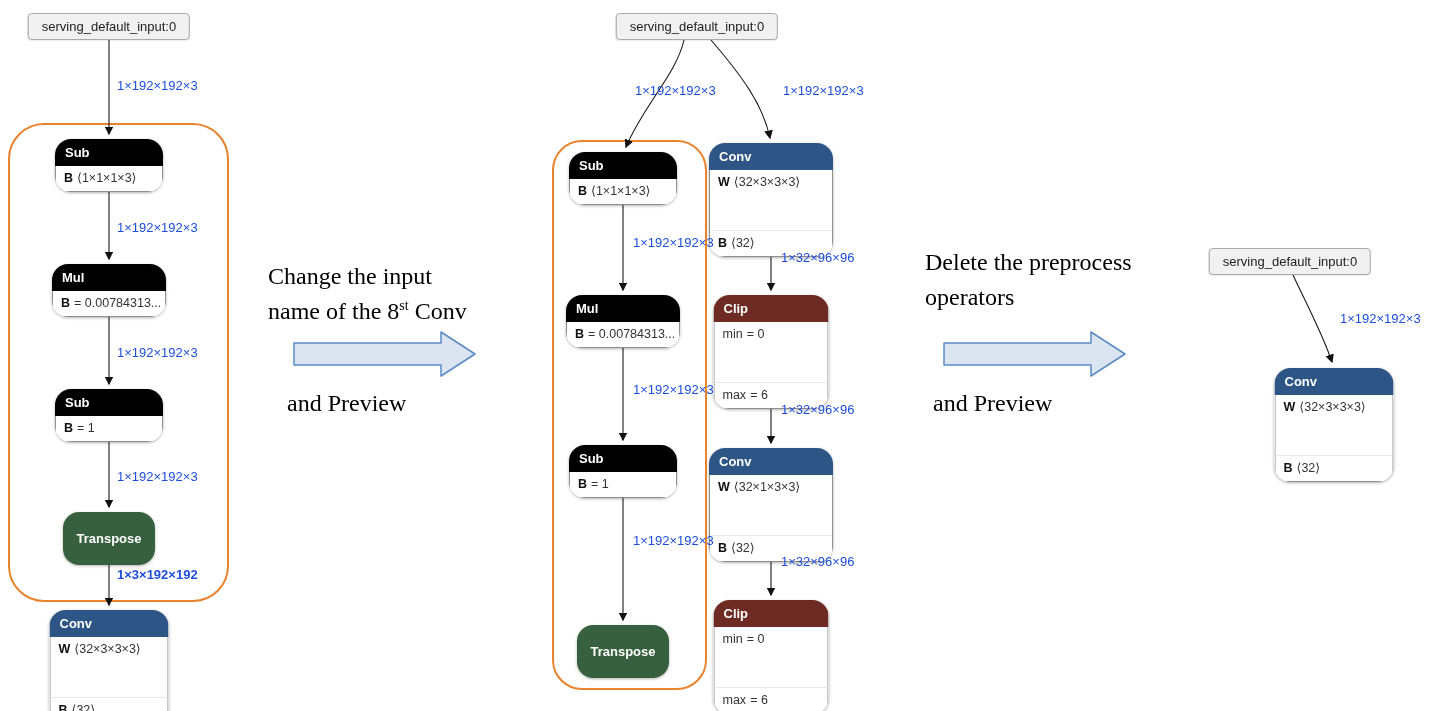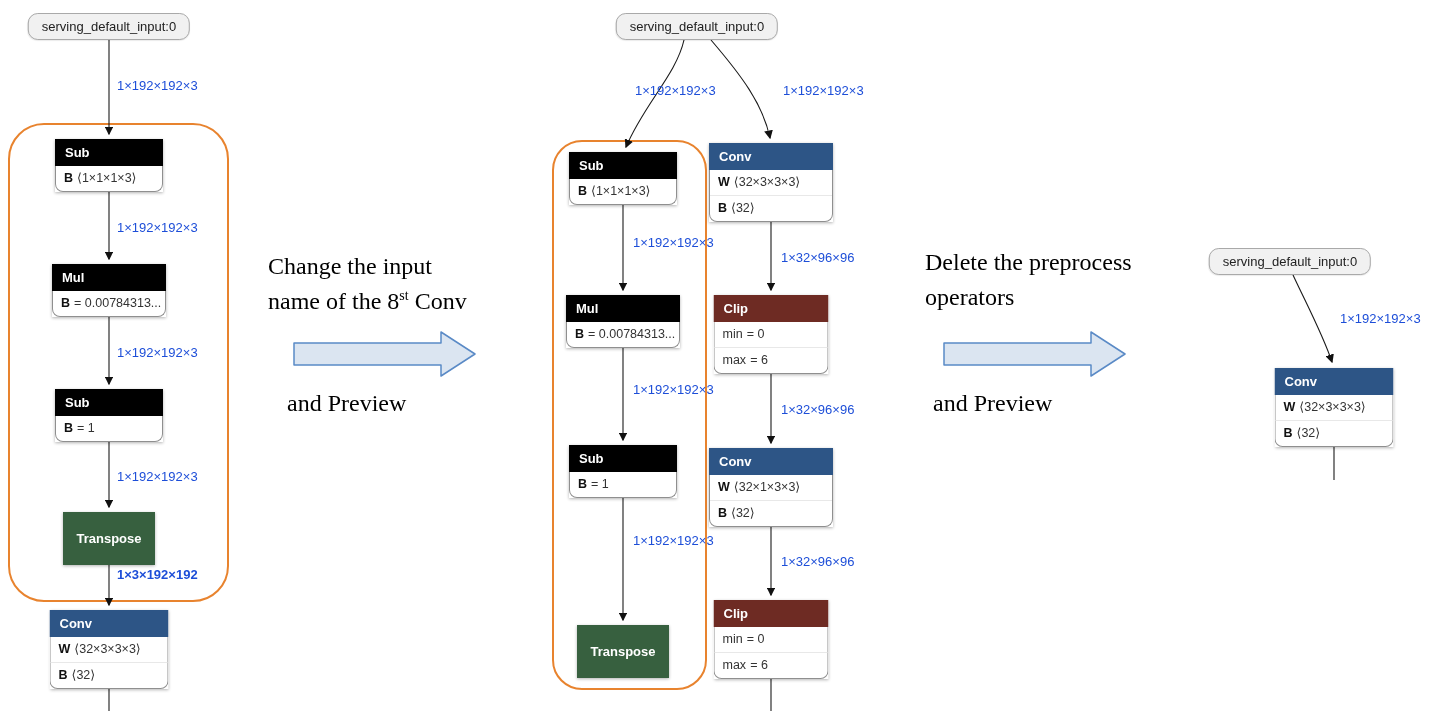--- a/index.html
+++ b/index.html
@@ -3,37 +3,37 @@
 <meta charset="utf-8">
 <style>
   * { margin:0; padding:0; box-sizing:border-box; }
   html,body { background:#fff; }
   body {
     width:1438px; height:711px; position:relative; overflow:hidden;
     font-family:"Liberation Sans", sans-serif;
   }
   .pill {
     position:absolute; transform:translateX(-50%);
-    background:#f1f1f1; border:1px solid #a9a9a9; border-radius:10px;
+    background:#f1f1f1; border:1px solid #a9a9a9; border-radius:4px;
     font-size:13px; color:#222; padding:5px 13px; white-space:nowrap; z-index:3;
     box-shadow:0 1px 1px rgba(0,0,0,0.08);
   }
   .node {
     position:absolute; transform:translateX(-50%);
-    border-radius:0; overflow:hidden; background:#fff;
+    border-radius:16px; overflow:hidden; background:#fff;
     box-shadow:0 1px 3px rgba(0,0,0,0.3); z-index:3;
   }
   .node-header {
     color:#fff; font-size:13px; font-weight:bold;
     padding:5px 10px; line-height:17px;
   }
   .node.header-only .node-header { text-align:center; padding:18px 6px; }
   .node-body { background:#fff; border:1px solid #8f8f8f; border-top:none; border-radius:0 0 8px 8px; }
   .node-row { font-size:12.5px; color:#333; padding:4px 8px; line-height:17px; white-space:nowrap; }
-  .node-row + .node-row { border-top:1px solid #e8e8e8; }
+  .node-row + .node-row { border-top:1px solid #e8e8e8;margin-top:35px; }
   .node-row b { margin-right:4px; color:#111; }
   .node-row .rname { margin-right:4px; }
   .tlabel { position:absolute; font-size:13px; color:#1d4ed8; white-space:nowrap; z-index:4; }
   .group-outline {
     position:absolute; border:2.5px solid #e8832e; border-radius:36px;
     background:transparent; z-index:1;
   }
   .edge-layer { position:absolute; left:0; top:0; z-index:2; pointer-events:none; }
   .anno {
     position:absolute; font-family:"Liberation Serif", serif;
@@ -115,21 +115,21 @@
 <div class="tlabel" style="left:117px; top:567px;font-weight:bold;">1×3×192×192</div>
 
 <div class="node" style="left:109px; top:610px; width:119px;">
   <div class="node-header" style="background: rgb(45, 85, 134);">Conv</div>
   <div class="node-body">
     <div class="node-row"><b>W</b><span>⟨32×3×3×3⟩</span></div>
     <div class="node-row"><b>B</b><span>⟨32⟩</span></div>
   </div>
 </div>
 
-<div class="anno" style="left:268px; top:249px;">
+<div class="anno" style="left:268px; top:259px;">
   <div>Change the input</div>
   <div><span>name of the 8</span><sup>st</sup><span> Conv</span></div>
 </div>
 
 <svg class="step-arrow" style="left:293px; top:330px;" width="184" height="48" viewBox="0 0 184 48">
   <polygon stroke-width="1.5" stroke-linejoin="round" points="1,13 148,13 148,2 182,24 148,46 148,35 1,35" fill="#dbe5f1" stroke="#5a8ac6"></polygon>
 </svg>
 
 <div class="anno" style="left:287px; top:386px;">and Preview</div>
 

